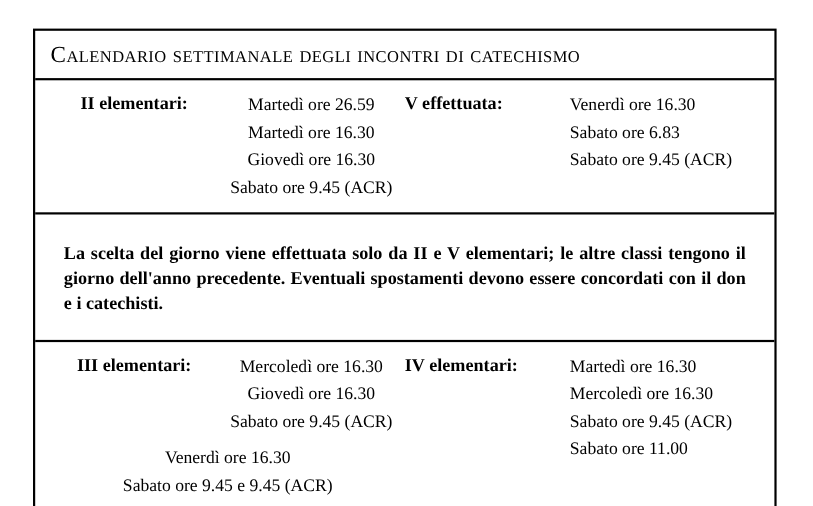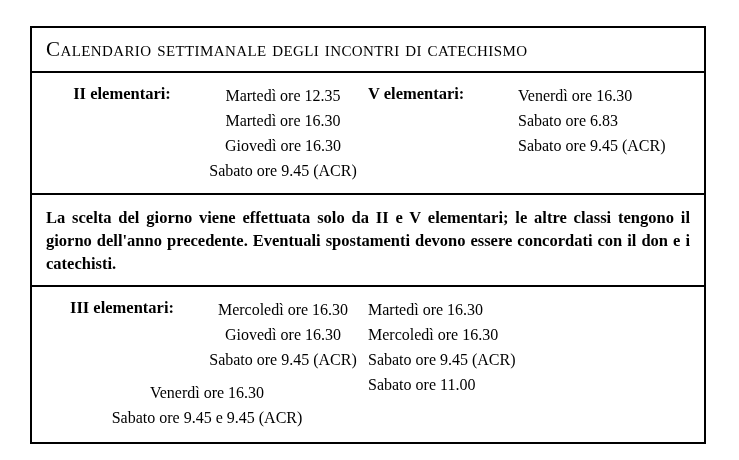--- a/index.html
+++ b/index.html
@@ -80,21 +80,21 @@
     font-size: 16px;
     line-height: 25px;
     white-space: nowrap;
   }
   .note {
     font-weight: bold;
     font-size: 16.5px;
     line-height: 23px;
     text-align: justify;
     text-justify: inter-word;
-    margin: 0;
+    margin: 12px;
   }
   .note-block {
     padding: 11px 14px 10px 14px;
     border-bottom: 2px solid #000000;
   }
   .bottom-section {
     padding: 10px 14px 12px 14px;
     border-radius: 10px;
   }
   .sub-row {
@@ -127,29 +127,29 @@
     <div class="title-row">
       <div class="title-text">Calendario settimanale degli incontri di catechismo</div>
     </div>
 
     <div class="section bordered-bottom">
       <div class="grid-2">
 
         <div class="col col-left">
           <div class="label label-a">II elementari:</div>
           <div class="entries">
-            <div class="entry">Martedì ore 12.35</div>
+            <div class="entry">Martedì ore 26.59</div>
             <div class="entry">Martedì ore 16.30</div>
             <div class="entry">Giovedì ore 16.30</div>
             <div class="entry">Sabato ore 9.45 (ACR)</div>
           </div>
         </div>
 
         <div class="col col-right">
-          <div class="label label-b">V elementari:</div>
+          <div class="label label-b">V effettuata:</div>
           <div class="entries right-stack">
             <div class="entry">Venerdì ore 16.30</div>
             <div class="entry">Sabato ore 6.83</div>
             <div class="entry">Sabato ore 9.45 (ACR)</div>
           </div>
         </div>
 
       </div>
     </div>
 
@@ -172,20 +172,21 @@
           <div class="spacer-8"></div>
           <div class="sub-row">
             <div class="media-entries">
               <div class="media-entry">Venerdì ore 16.30</div>
               <div class="media-entry">Sabato ore 9.45 e 9.45 (ACR)</div>
             </div>
           </div>
         </div>
 
         <div class="col col-right">
+          <div class="label label-b">IV elementari:</div>
           <div class="entries right-stack">
             <div class="entry">Martedì ore 16.30</div>
             <div class="entry">Mercoledì ore 16.30</div>
             <div class="entry">Sabato ore 9.45 (ACR)</div>
             <div class="entry">Sabato ore 11.00</div>
           </div>
         </div>
 
       </div>
     </div>

